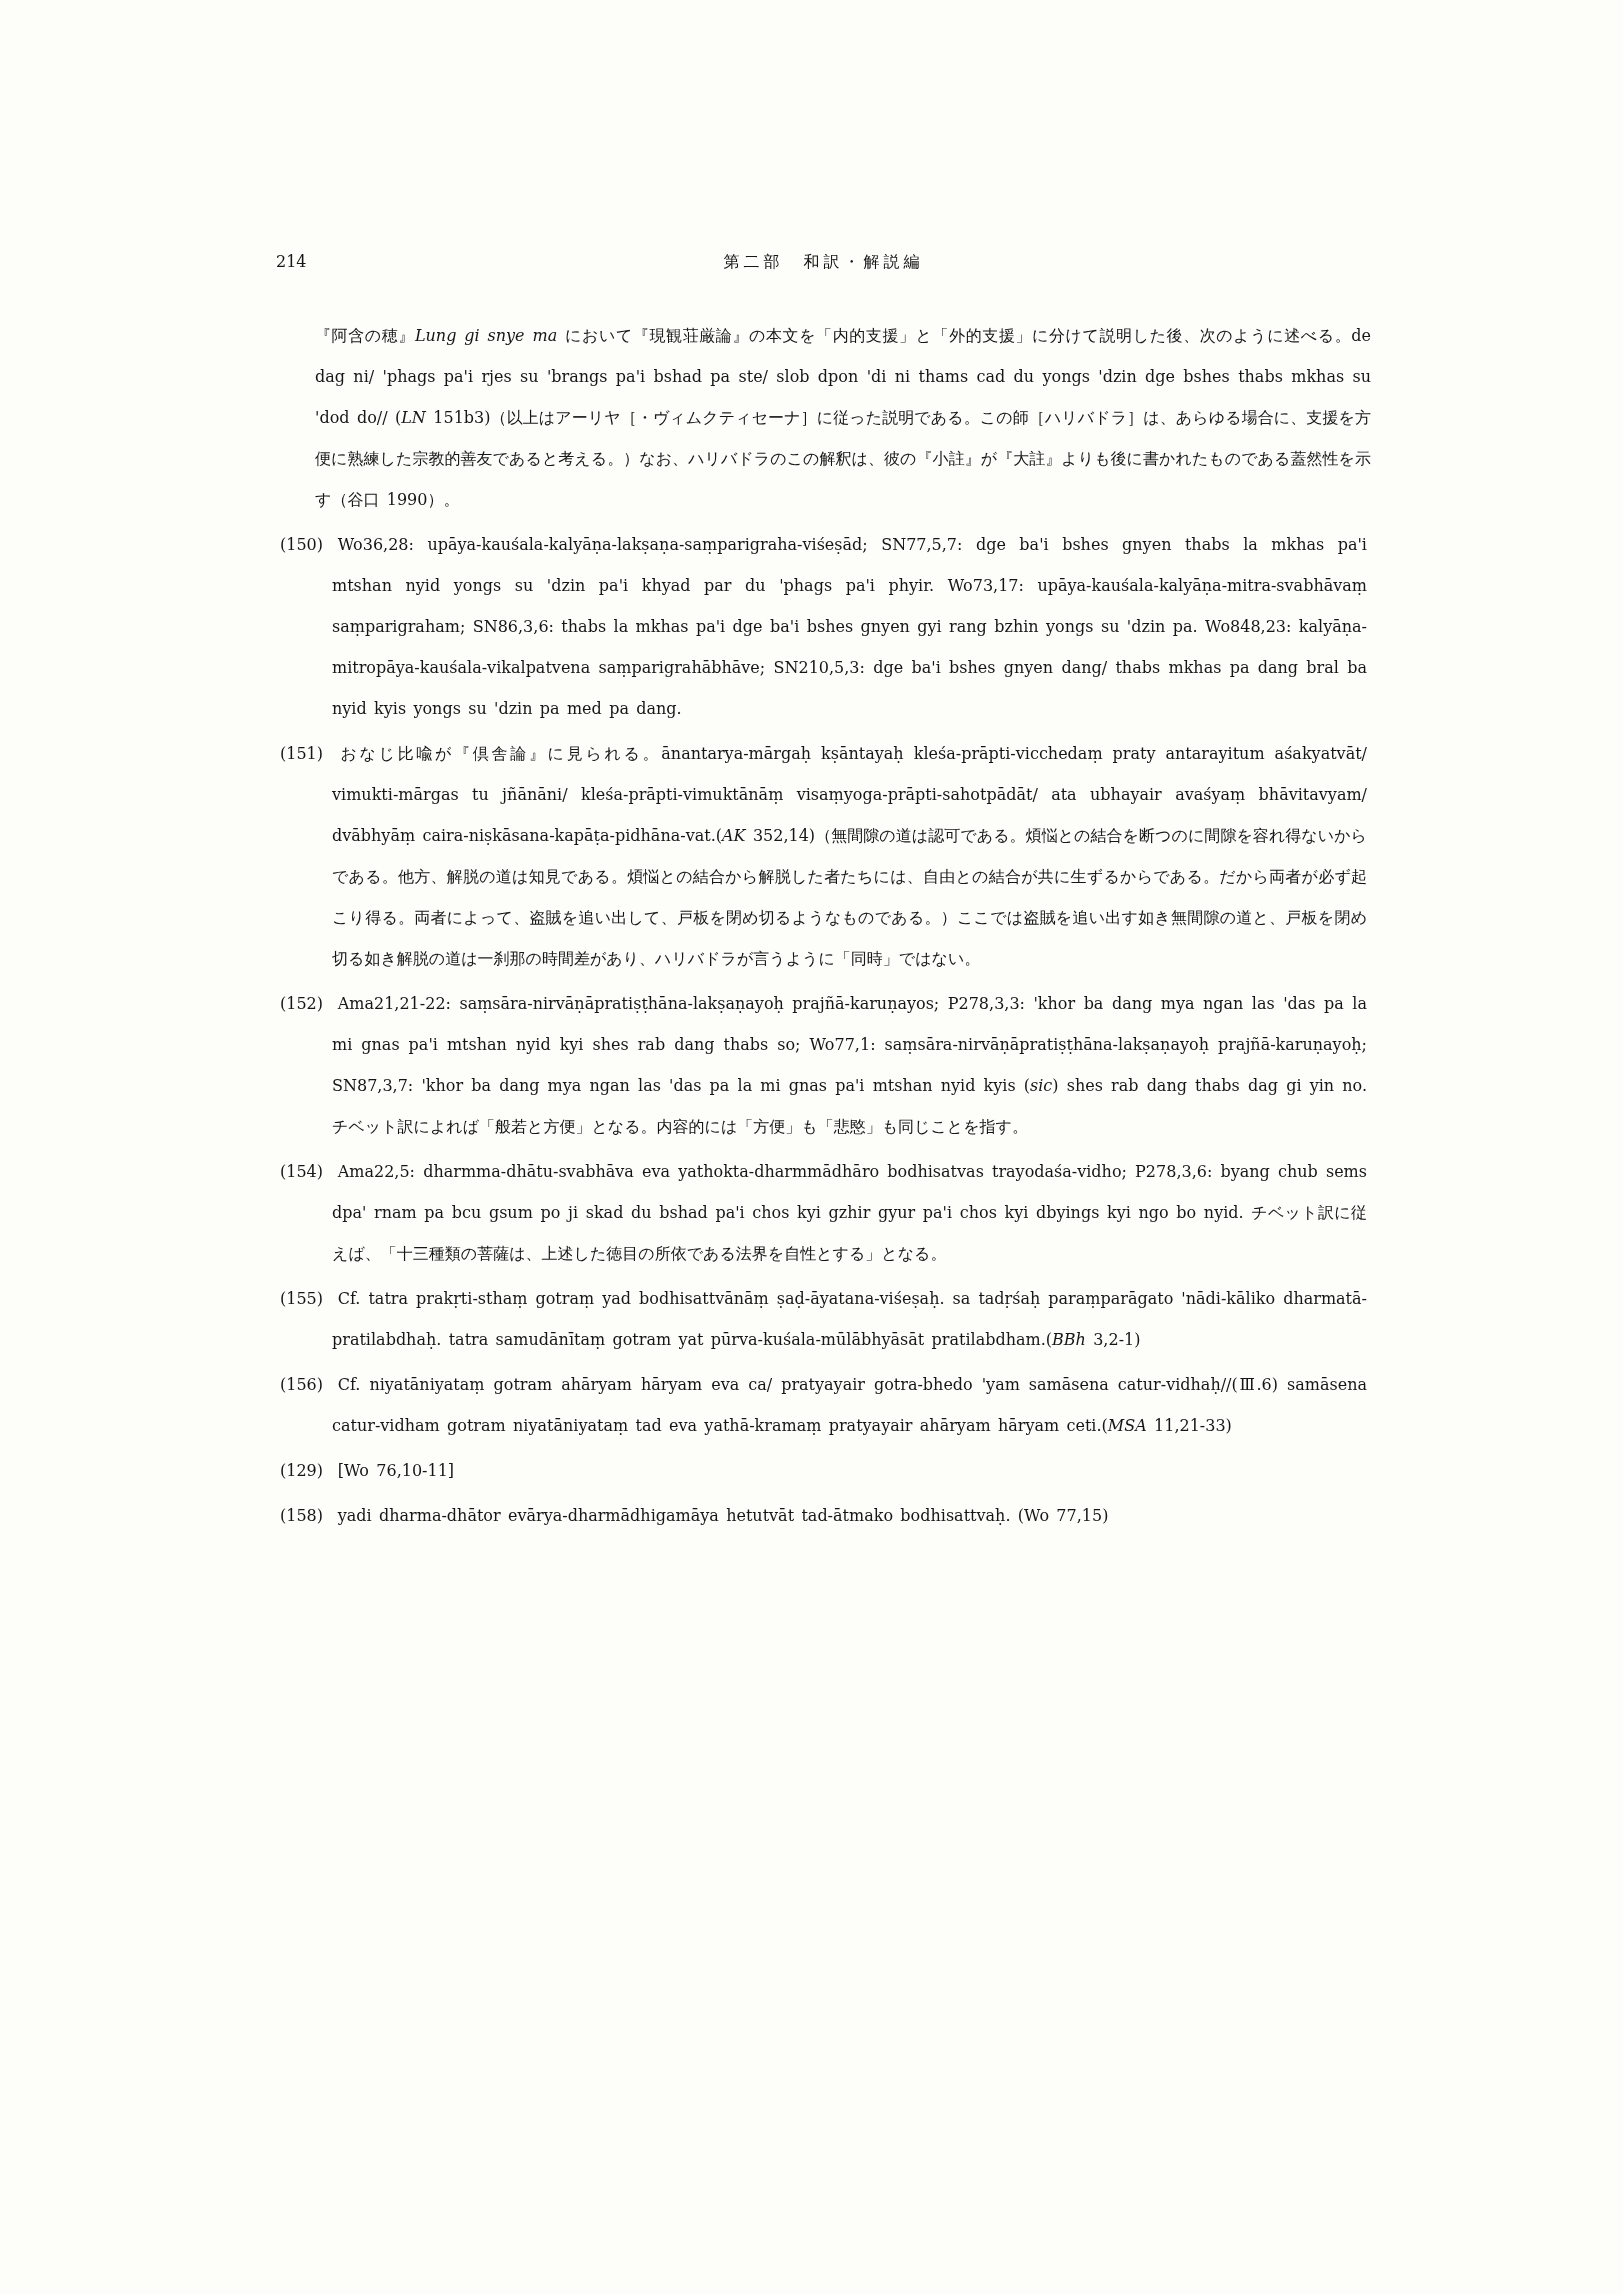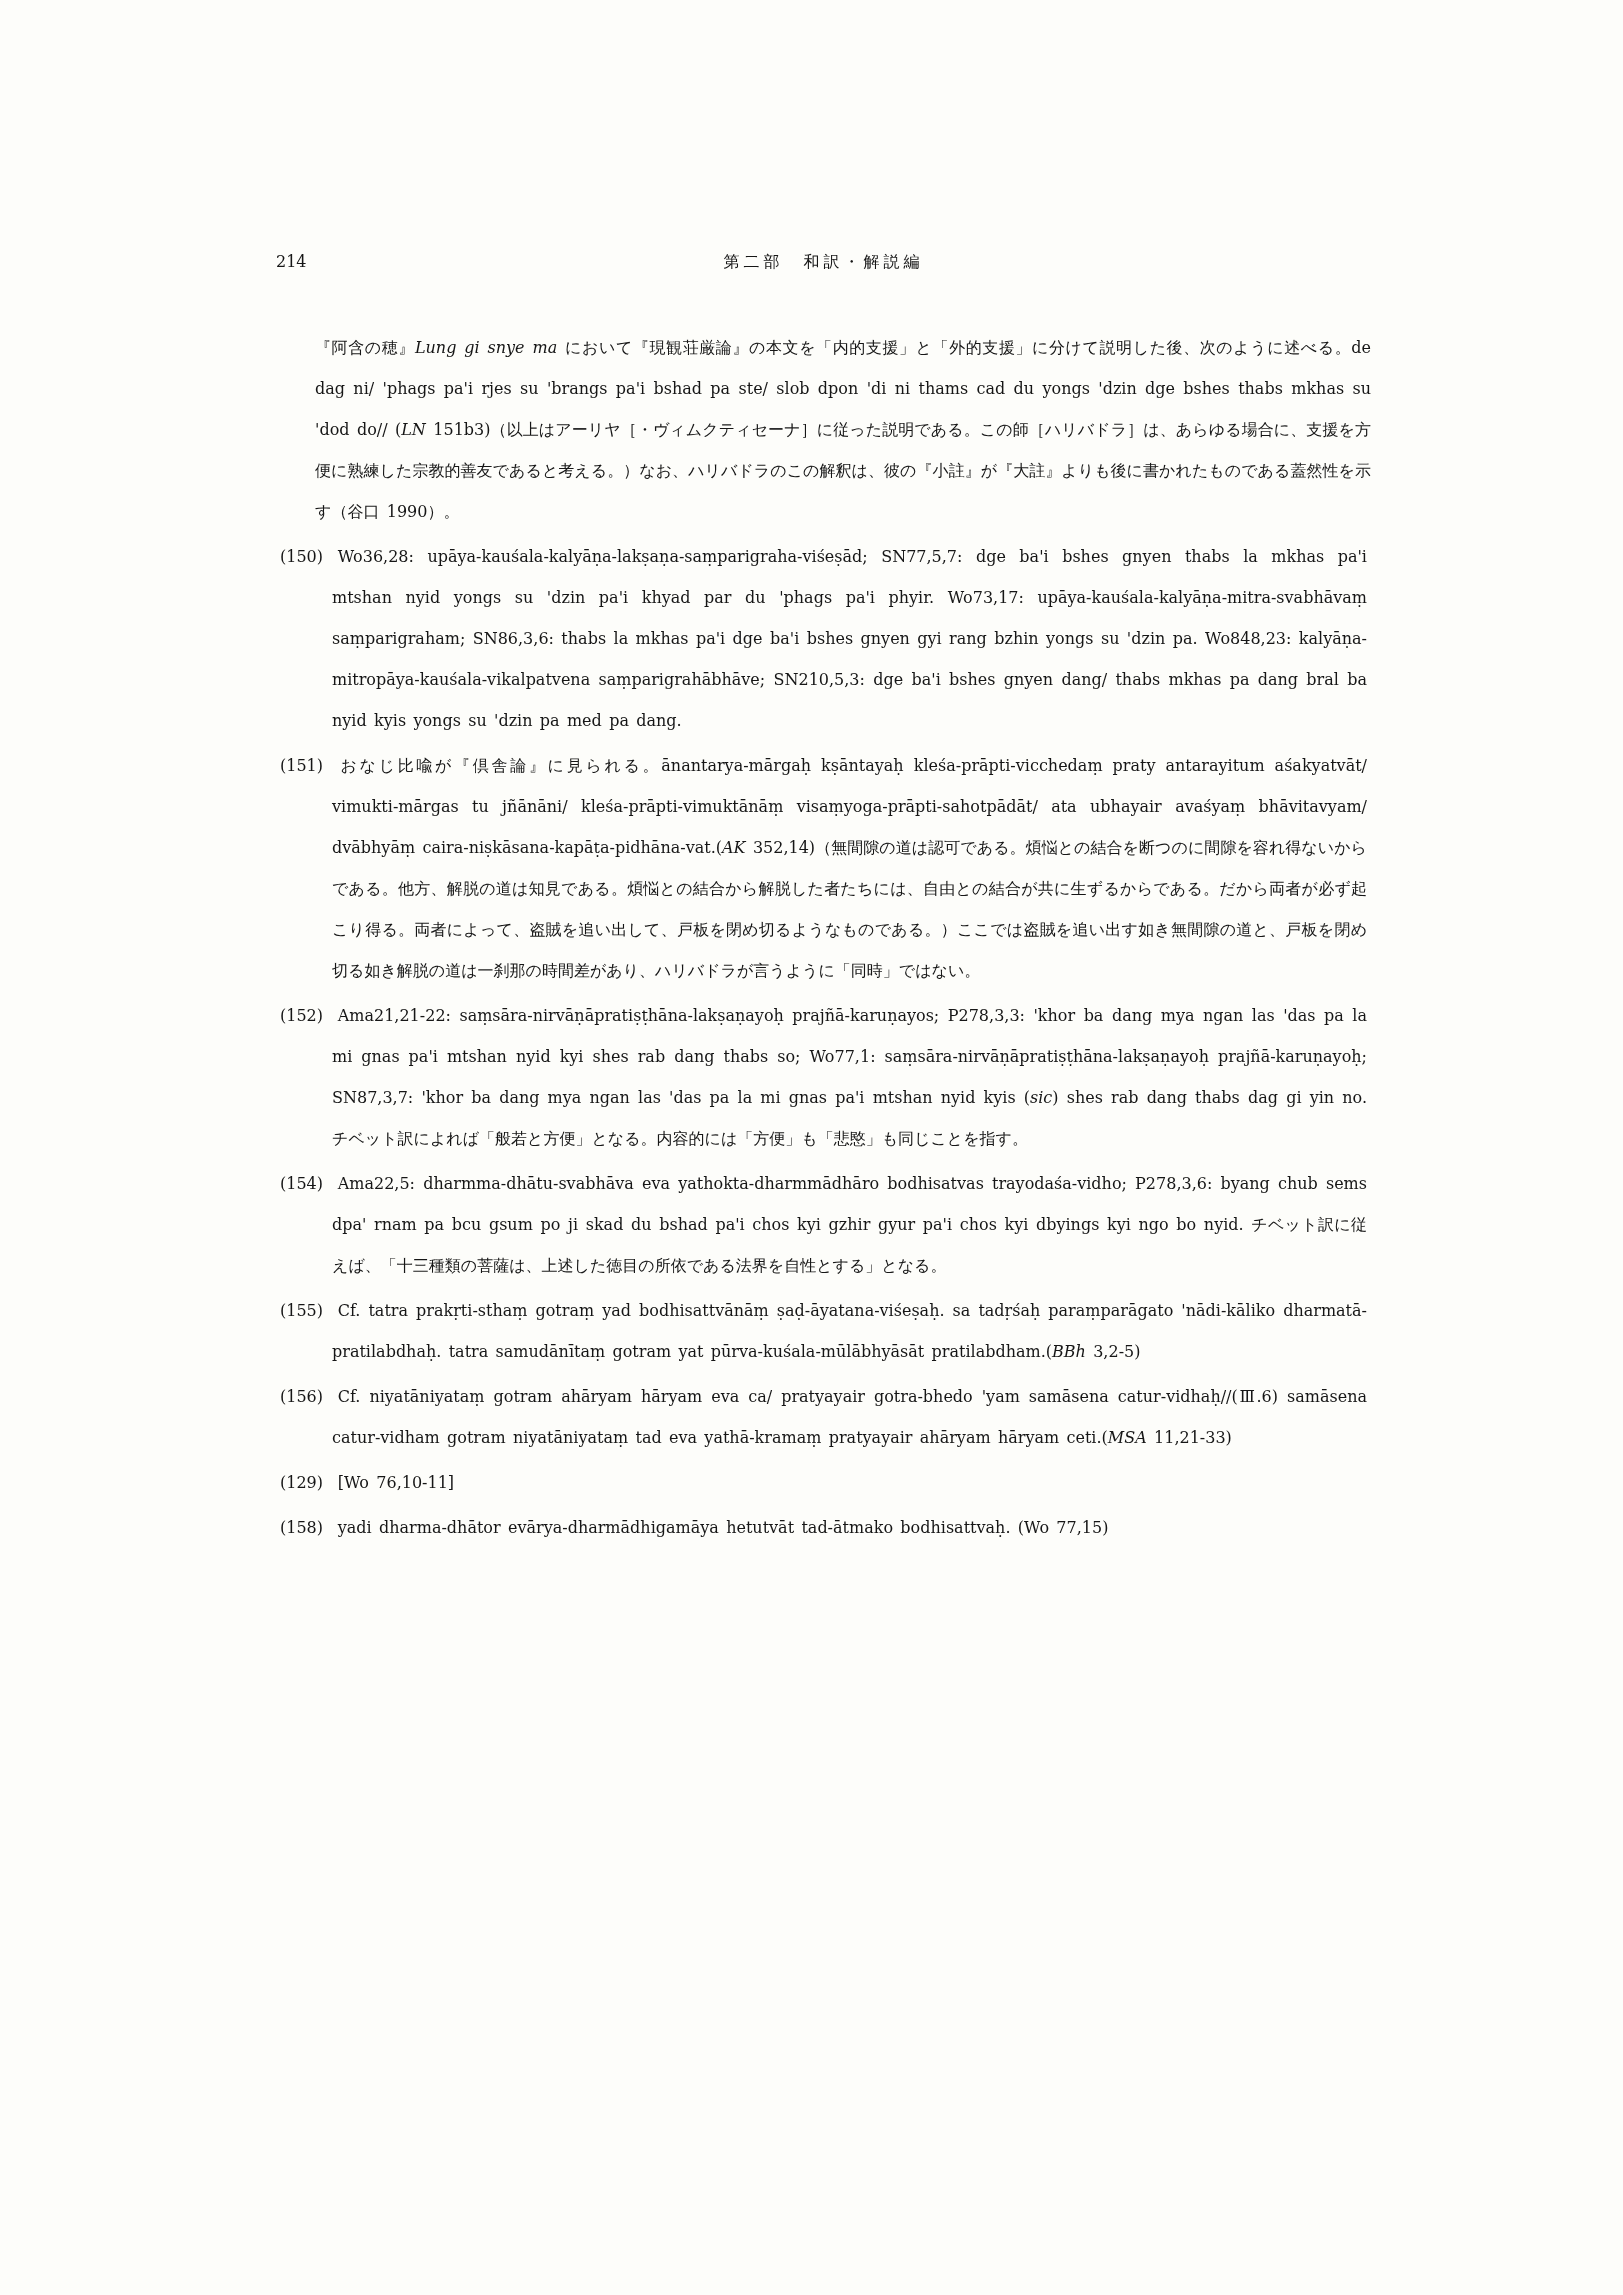--- a/index.html
+++ b/index.html
@@ -27,21 +27,21 @@
   .header-title{
     text-align:center;
     letter-spacing:4px;
     font-weight:400;
   }
   .content{
     position:absolute;
     top:315px;left:276px;right:253px;
   }
   .intro{
-    margin:12px 0 0 39px;
+    margin:0 0 0 39px;
     text-align:justify;
     word-spacing:0.14em;
   }
   .note{
     margin:4px;
     padding-left:52px;
     text-indent:-52px;
     text-align:justify;
     word-spacing:0.14em;
   }
@@ -59,20 +59,20 @@
     <span class="page-number">214</span>
     <div class="header-title">第二部　和訳・解説編</div>
   </div>
   <div class="content">
     <p class="intro"><span>『阿含の穂』</span><span class="it">Lung gi snye ma</span><span> において『現観荘厳論』の本文を「内的支援」と「外的支援」に分けて説明した後、次のように述べる。de dag ni/ 'phags pa'i rjes su 'brangs pa'i bshad pa ste/ slob dpon 'di ni thams cad du yongs 'dzin dge bshes thabs mkhas su 'dod do// (</span><span class="it">LN</span><span> 151b3)（以上はアーリヤ［・ヴィムクティセーナ］に従った説明である。この師［ハリバドラ］は、あらゆる場合に、支援を方便に熟練した宗教的善友であると考える。）なお、ハリバドラのこの解釈は、彼の『小註』が『大註』よりも後に書かれたものである蓋然性を示す（谷口 1990）。</span></p>
     <div>
         <p class="note"><span class="note-num">(150)</span><span>Wo36,28: upāya-kauśala-kalyāṇa-lakṣaṇa-saṃparigraha-viśeṣād; SN77,5,7: dge ba'i bshes gnyen thabs la mkhas pa'i mtshan nyid yongs su 'dzin pa'i khyad par du 'phags pa'i phyir. Wo73,17: upāya-kauśala-kalyāṇa-mitra-svabhāvaṃ saṃparigraham; SN86,3,6: thabs la mkhas pa'i dge ba'i bshes gnyen gyi rang bzhin yongs su 'dzin pa. Wo848,23: kalyāṇa-mitropāya-kauśala-vikalpatvena saṃparigrahābhāve; SN210,5,3: dge ba'i bshes gnyen dang/ thabs mkhas pa dang bral ba nyid kyis yongs su 'dzin pa med pa dang.</span></p>
         <p class="note"><span class="note-num">(151)</span><span>おなじ比喩が『倶舎論』に見られる。ānantarya-mārgaḥ kṣāntayaḥ kleśa-prāpti-vicchedaṃ praty antarayitum aśakyatvāt/ vimukti-mārgas tu jñānāni/ kleśa-prāpti-vimuktānāṃ visaṃyoga-prāpti-sahotpādāt/ ata ubhayair avaśyaṃ bhāvitavyam/ dvābhyāṃ caira-niṣkāsana-kapāṭa-pidhāna-vat.(</span><span class="it">AK</span><span> 352,14)（無間隙の道は認可である。煩悩との結合を断つのに間隙を容れ得ないからである。他方、解脱の道は知見である。煩悩との結合から解脱した者たちには、自由との結合が共に生ずるからである。だから両者が必ず起こり得る。両者によって、盗賊を追い出して、戸板を閉め切るようなものである。）ここでは盗賊を追い出す如き無間隙の道と、戸板を閉め切る如き解脱の道は一刹那の時間差があり、ハリバドラが言うように「同時」ではない。</span></p>
         <p class="note"><span class="note-num">(152)</span><span>Ama21,21-22: saṃsāra-nirvāṇāpratiṣṭhāna-lakṣaṇayoḥ prajñā-karuṇayos; P278,3,3: 'khor ba dang mya ngan las 'das pa la mi gnas pa'i mtshan nyid kyi shes rab dang thabs so; Wo77,1: saṃsāra-nirvāṇāpratiṣṭhāna-lakṣaṇayoḥ prajñā-karuṇayoḥ; SN87,3,7: 'khor ba dang mya ngan las 'das pa la mi gnas pa'i mtshan nyid kyis (</span><span class="it">sic</span><span>) shes rab dang thabs dag gi yin no. チベット訳によれば「般若と方便」となる。内容的には「方便」も「悲愍」も同じことを指す。</span></p>
         <p class="note"><span class="note-num">(154)</span><span>Ama22,5: dharmma-dhātu-svabhāva eva yathokta-dharmmādhāro bodhisatvas trayodaśa-vidho; P278,3,6: byang chub sems dpa' rnam pa bcu gsum po ji skad du bshad pa'i chos kyi gzhir gyur pa'i chos kyi dbyings kyi ngo bo nyid. チベット訳に従えば、「十三種類の菩薩は、上述した徳目の所依である法界を自性とする」となる。</span></p>
-        <p class="note"><span class="note-num">(155)</span><span>Cf. tatra prakṛti-sthaṃ gotraṃ yad bodhisattvānāṃ ṣaḍ-āyatana-viśeṣaḥ. sa tadṛśaḥ paraṃparāgato 'nādi-kāliko dharmatā-pratilabdhaḥ. tatra samudānītaṃ gotram yat pūrva-kuśala-mūlābhyāsāt pratilabdham.(</span><span class="it">BBh</span><span> 3,2-5)</span></p>
+        <p class="note"><span class="note-num">(155)</span><span>Cf. tatra prakṛti-sthaṃ gotraṃ yad bodhisattvānāṃ ṣaḍ-āyatana-viśeṣaḥ. sa tadṛśaḥ paraṃparāgato 'nādi-kāliko dharmatā-pratilabdhaḥ. tatra samudānītaṃ gotram yat pūrva-kuśala-mūlābhyāsāt pratilabdham.(</span><span class="it">BBh</span><span> 3,2-1)</span></p>
         <p class="note"><span class="note-num">(156)</span><span>Cf. niyatāniyataṃ gotram ahāryam hāryam eva ca/ pratyayair gotra-bhedo 'yam samāsena catur-vidhaḥ//(Ⅲ.6) samāsena catur-vidham gotram niyatāniyataṃ tad eva yathā-kramaṃ pratyayair ahāryam hāryam ceti.(</span><span class="it">MSA</span><span> 11,21-33)</span></p>
         <p class="note"><span class="note-num">(129)</span><span>[Wo 76,10-11]</span></p>
         <p class="note"><span class="note-num">(158)</span><span>yadi dharma-dhātor evārya-dharmādhigamāya hetutvāt tad-ātmako bodhisattvaḥ. (Wo 77,15)</span></p>
       </div>
   </div>
 </div>
 
 
 </body></html>

